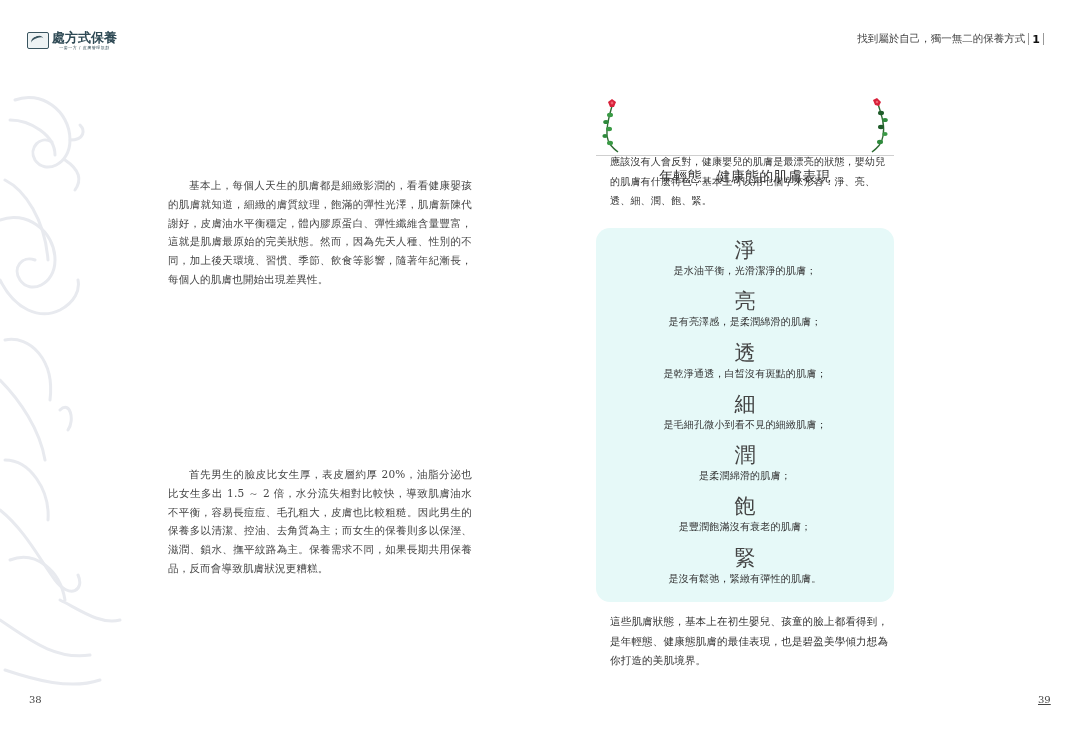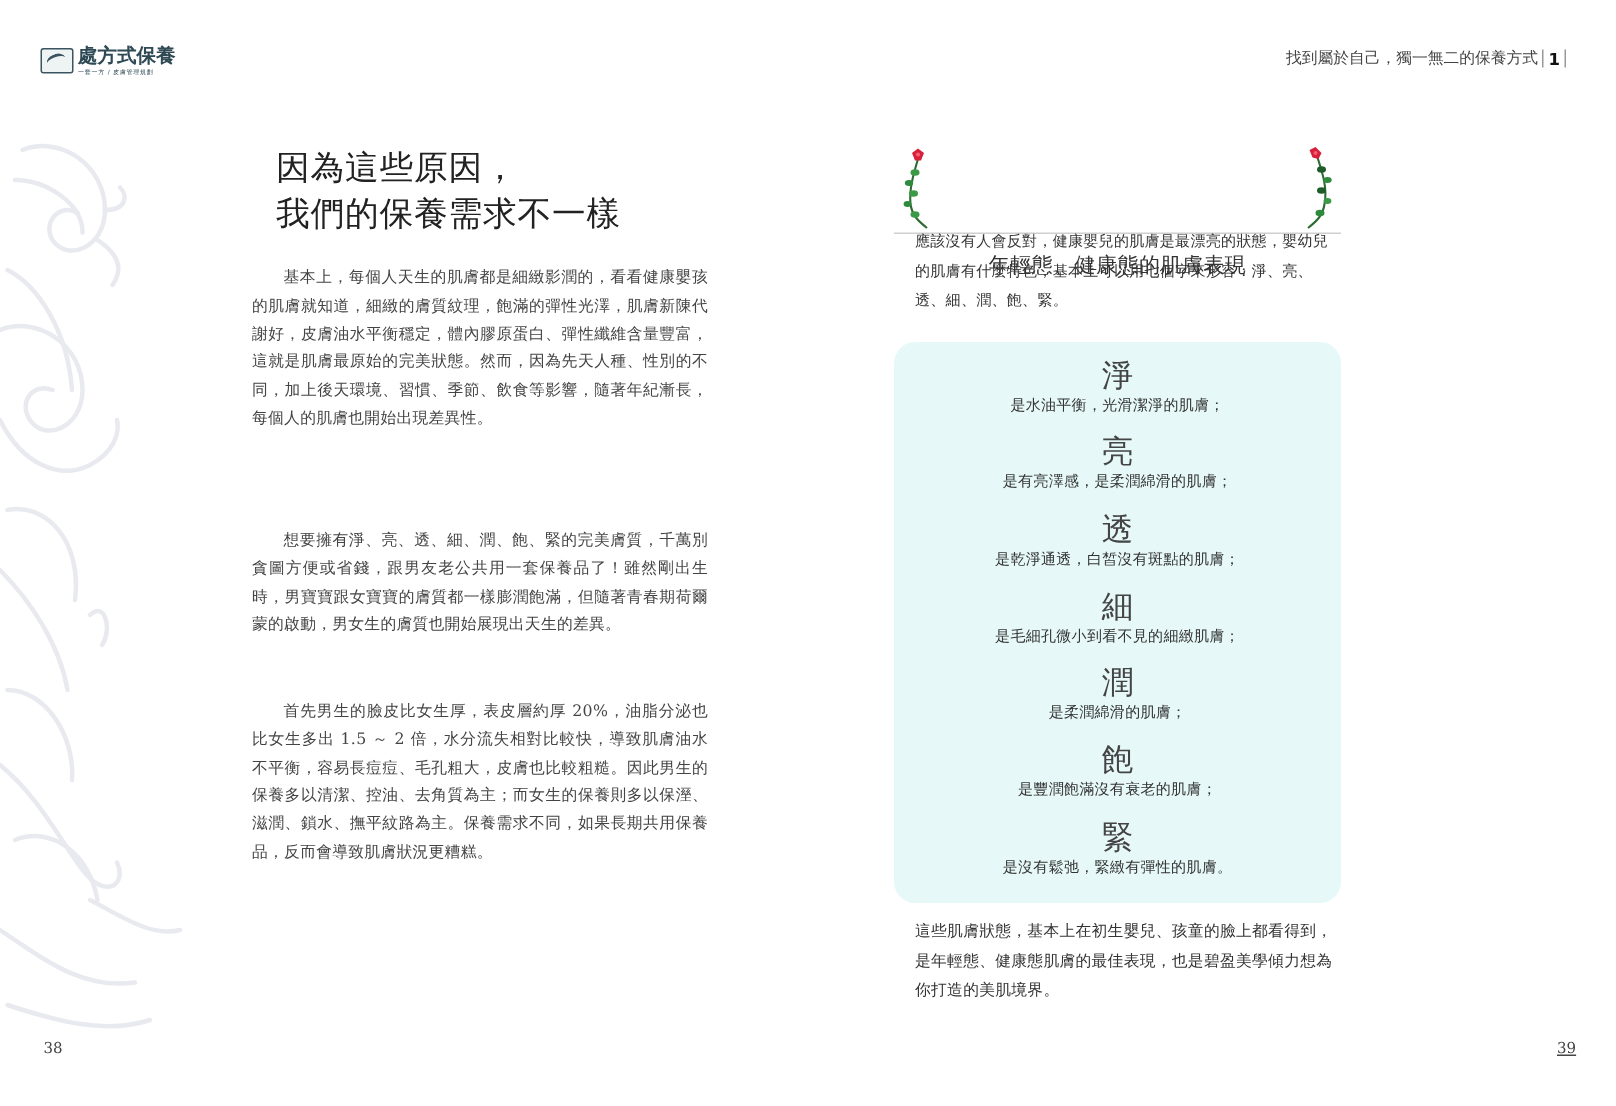--- a/index.html
+++ b/index.html
@@ -5,21 +5,21 @@
   * { box-sizing: border-box; margin: 0; padding: 0; }
   html, body { width: 1077px; height: 737px; background: #ffffff; overflow: hidden; }
   body { position: relative; font-family: "DejaVu Sans", "Liberation Sans", sans-serif; color: #333; }
 
   .spread { position: absolute; inset: 0; width: 1077px; height: 737px; background: #fff; }
 
   
   .ornament { position: absolute; left: 0; top: 80px; width: 130px; height: 657px; }
 
   
-  .logo { position: absolute; left: 27px; top: 31px; display: flex; align-items: center; gap: 3px; }
+  .logo { position: absolute; left: 27px; top: 31px; display: flex; align-items: center; gap: 3px; text-align: center; }
   .logo-mark { width: 22px; height: 17px; border: 1.5px solid #3a5560; border-radius: 2px; position: relative; background: #eef3f4; }
   .logo-mark::after { content: ""; position: absolute; left: 3px; top: 3px; width: 13px; height: 7px; border-top: 2px solid #3a5560; border-radius: 50% 50% 0 0; transform: rotate(-20deg); }
   .logo-text { display: flex; flex-direction: column; line-height: 1; }
   .logo-title { font-family: "DejaVu Sans", sans-serif; font-weight: bold; font-size: 13px; color: #2f4a55; letter-spacing: 0px; }
   .logo-sub { font-size: 4px; color: #2f4a55; margin-top: 2px; letter-spacing: 0.5px; }
 
   
   .running-header { position: absolute; right: 30px; top: 32px; display: flex; align-items: center; font-size: 10.5px; color: #444; }
   .running-header .sep { display: inline-block; width: 1px; height: 12px; background: #999; margin: 0 3px; }
   .running-header .chap { font-weight: bold; color: #111; font-size: 11px; }
@@ -83,29 +83,24 @@
     </div>
   </div>
 
   <div class="running-header">
     <span>找到屬於自己，獨一無二的保養方式</span>
     <span class="sep"></span>
     <span class="chap">1</span>
     <span class="sep"></span>
   </div>
 
-  <div class="page-title">
-    <div>因為這些原因，</div>
-    <div>我們的保養需求不一樣</div>
-  </div>
 
   <p class="para para-1">基本上，每個人天生的肌膚都是細緻影潤的，看看健康嬰孩的肌膚就知道，細緻的膚質紋理，飽滿的彈性光澤，肌膚新陳代謝好，皮膚油水平衡穩定，體內膠原蛋白、彈性纖維含量豐富，這就是肌膚最原始的完美狀態。然而，因為先天人種、性別的不同，加上後天環境、習慣、季節、飲食等影響，隨著年紀漸長，每個人的肌膚也開始出現差異性。</p>
 
 
-  <p class="para para-2">想要擁有淨、亮、透、細、潤、飽、緊的完美膚質，千萬別貪圖方便或省錢，跟男友老公共用一套保養品了！雖然剛出生時，男寶寶跟女寶寶的膚質都一樣膨潤飽滿，但隨著青春期荷爾蒙的啟動，男女生的膚質也開始展現出天生的差異。</p>
   <p class="para para-3">首先男生的臉皮比女生厚，表皮層約厚 20%，油脂分泌也比女生多出 1.5 ～ 2 倍，水分流失相對比較快，導致肌膚油水不平衡，容易長痘痘、毛孔粗大，皮膚也比較粗糙。因此男生的保養多以清潔、控油、去角質為主；而女生的保養則多以保溼、滋潤、鎖水、撫平紋路為主。保養需求不同，如果長期共用保養品，反而會導致肌膚狀況更糟糕。</p>
 
   <span class="page-num page-num-left">38</span>
 
   <div class="box-title-area">
     <svg class="vine vine-left" viewBox="0 0 22 55">
       <path d="M12 8 C 9 18, 6 28, 7 38 C 8 46, 13 50, 18 54" stroke="#2e6b33" stroke-width="1.4" fill="none"></path>
       <ellipse cx="10" cy="17" rx="3" ry="2.2" fill="#3a9a45"></ellipse>
       <ellipse cx="6" cy="24" rx="2.8" ry="2" fill="#2e8a3c"></ellipse>
       <ellipse cx="9" cy="31" rx="3" ry="2.2" fill="#3a9a45"></ellipse>

